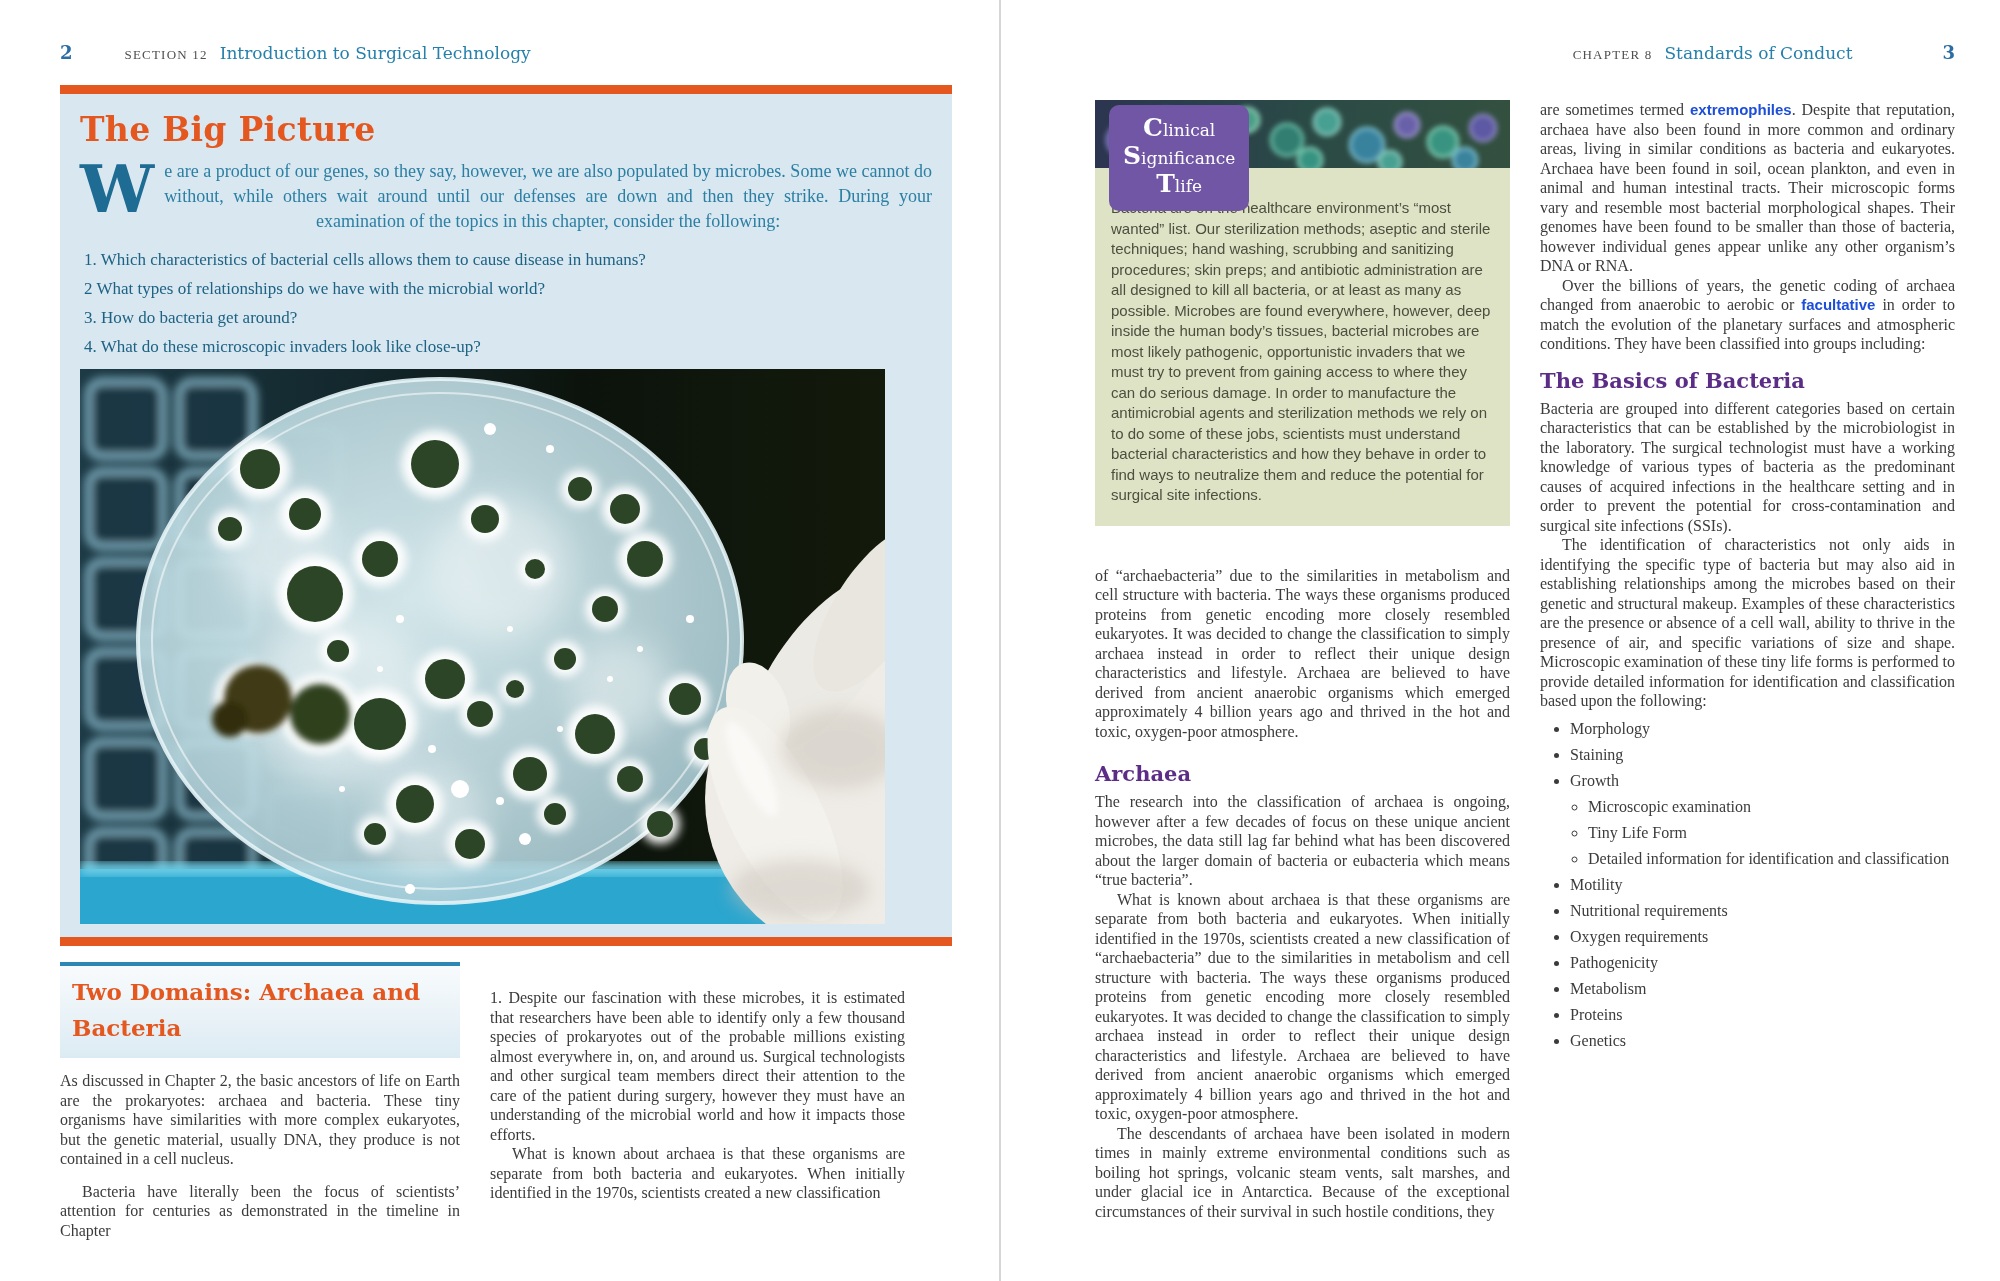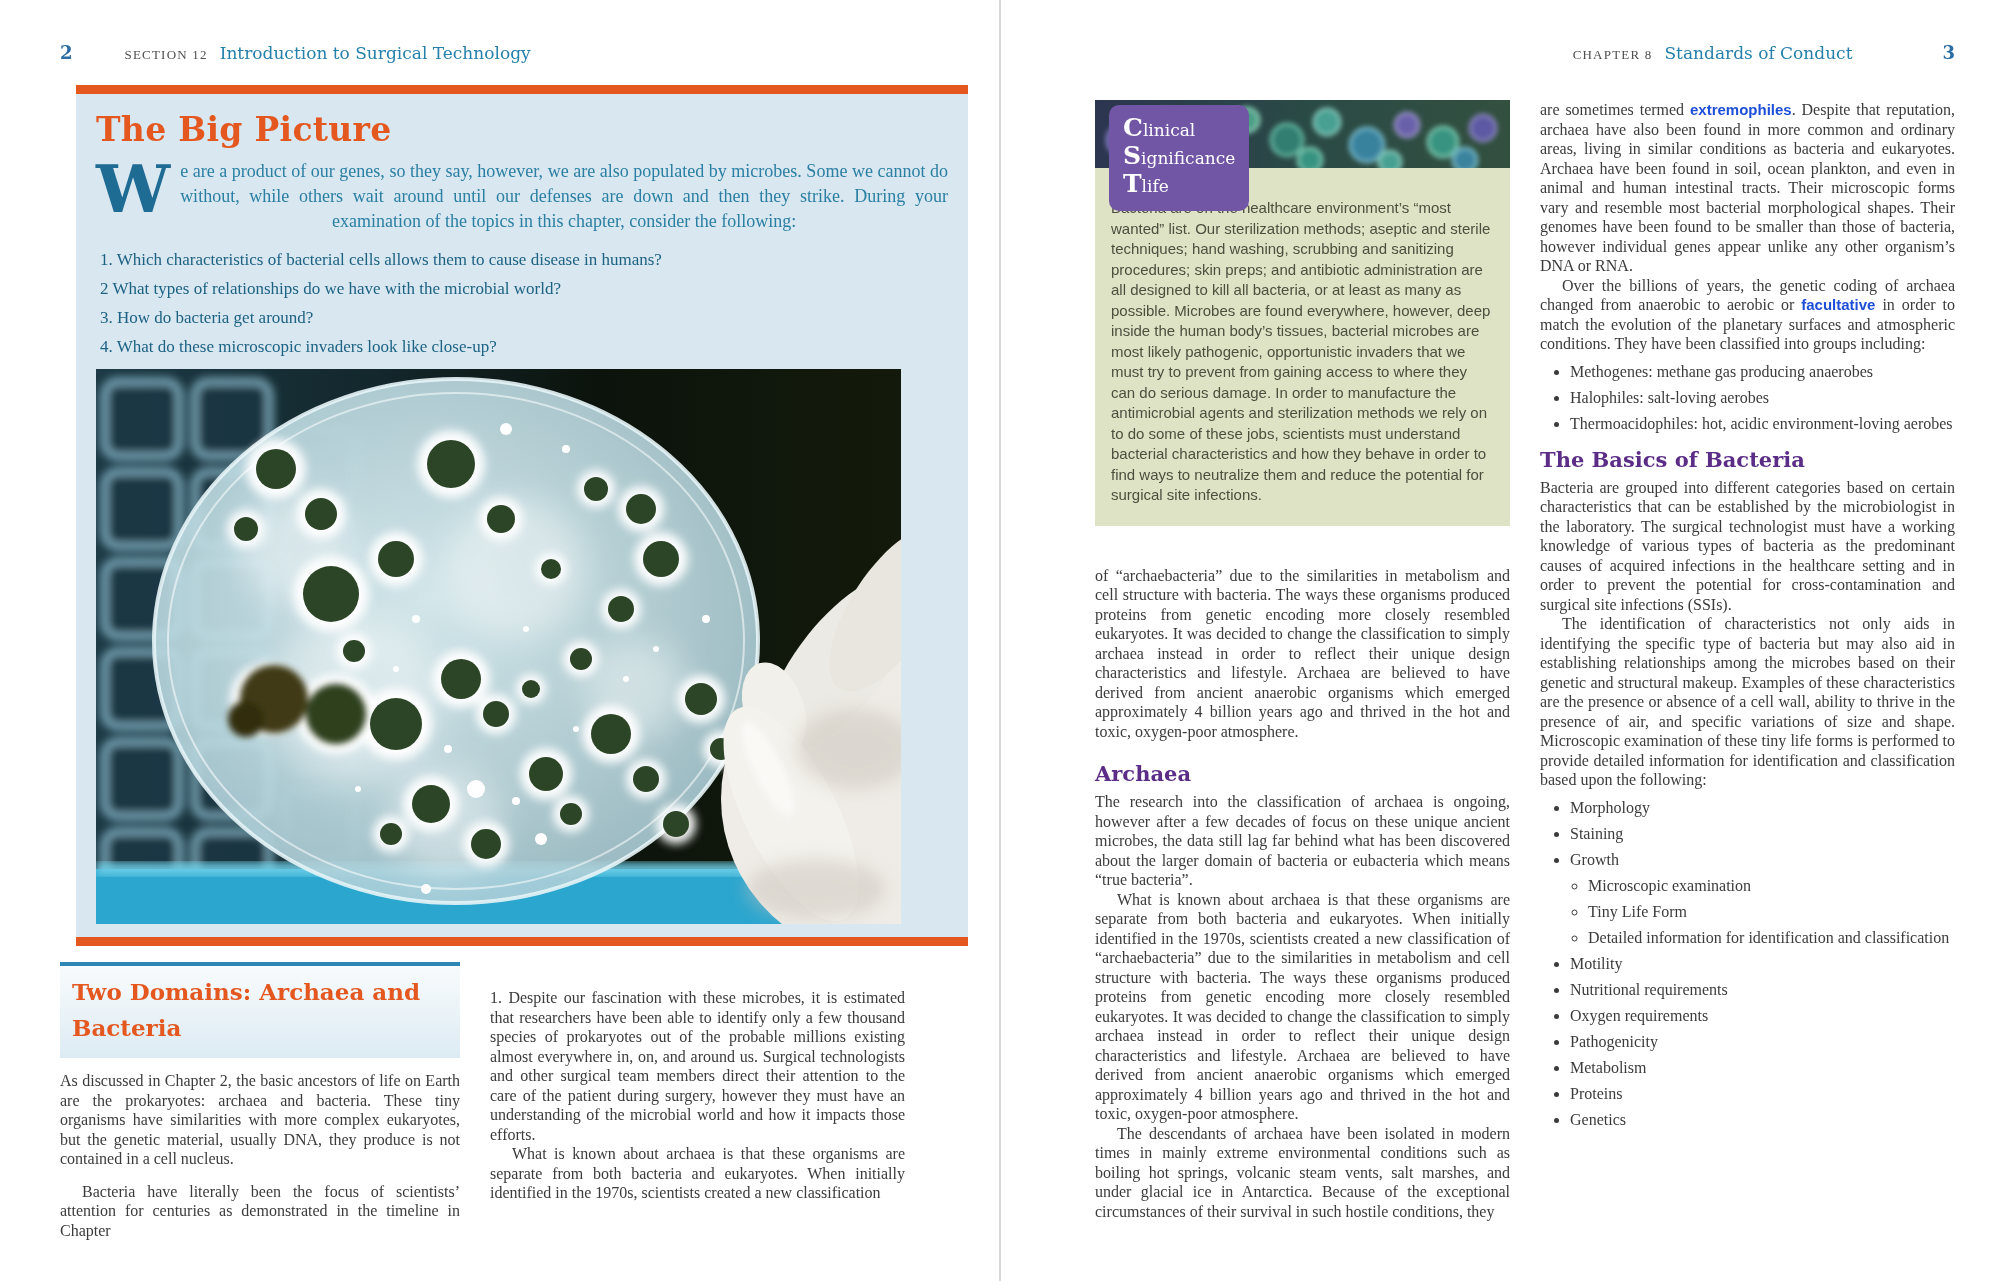--- a/index.html
+++ b/index.html
@@ -20,21 +20,21 @@
   .runhead-right{right:45px;}
   .pgnum{font-family:"DejaVu Serif",serif;font-weight:bold;color:#2b6da4;font-size:18px;}
   .kicker{font-family:"Liberation Serif",serif;font-size:13px;letter-spacing:1.2px;color:#4f4f4f;}
   .rh-title{font-family:"DejaVu Serif",serif;color:#2580ab;font-size:17px;}
   .runhead-left .kicker{margin-left:52px;}
   .runhead-left .rh-title{margin-left:12px;}
   .runhead-right .rh-title{margin-left:12px;}
   .runhead-right .pgnum{margin-left:90px;}
 
   
-  .bp{position:absolute;left:76px;top:85px;width:892px;}
+  .bp{position:absolute;left:60px;top:85px;width:892px;}
   .bp-bar{height:9px;background:#e4571f;}
   .bp-body{background:#d8e7f0;padding:8px 20px 13px;}
   .bp-title{font-family:"DejaVu Serif",serif;font-weight:700;color:#e4571f;font-size:33px;margin:8px 0 10px;letter-spacing:.3px;}
   .bp-intro{color:#2b7fa3;font-size:18px;line-height:25px;text-align:justify;text-align-last:center;}
   .dropcap{float:left;font-family:"DejaVu Serif",serif;font-weight:bold;color:#1e6b93;font-size:66px;line-height:52px;padding:4px 10px 0 0;}
   .bp-questions{margin:16px 0 12px 4px;color:#1d6283;font-size:17px;line-height:20px;}
   .bp-questions .q{margin-bottom:9px;}
   .photo{margin-top:4px;line-height:0;}
 
   
@@ -45,21 +45,21 @@
   .td-title{color:#e4571f;font-family:"DejaVu Serif",serif;font-weight:700;font-size:23px;line-height:36px;}
   .bodytext{font-size:16px;line-height:19.5px;}
   .bcol1 .bodytext{margin-top:13px;}
 
   
   .colA{position:absolute;left:1095px;top:100px;width:415px;}
   .colB{position:absolute;left:1540px;top:100px;width:415px;}
 
   
   .cst{background:#dfe3c6;position:relative;}
-  .cst-img{height:68px;position:relative;line-height:0;}
+  .cst-img{height:68px;position:relative;line-height:0;text-align:center;}
   .cst-label{position:absolute;left:14px;top:5px;background:#7156a5;border-radius:10px;padding:10px 14px 12px;color:#ffffff;font-family:"DejaVu Serif",serif;z-index:3;}
   .cst-label .line{font-size:17px;line-height:26px;white-space:nowrap;}
   .cst-label .cap{font-size:25px;font-weight:bold;}
   .cst-body{font-family:"Liberation Sans",sans-serif;font-size:15px;line-height:20.5px;color:#4c4f3e;padding:30px 16px 20px;text-align:left;}
 
   .mid-cont{margin-top:40px;}
   .sec-head{color:#5c2d87;font-family:"DejaVu Serif",serif;font-weight:700;font-size:21px;margin:20px 0 6px;}
   .colB .sec-head{margin-top:14px;}
   b.kw{font-family:"Liberation Sans",sans-serif;font-weight:bold;font-size:15px;color:#1d4ed8;}
 
@@ -332,25 +332,20 @@
 
   <div class="sec-head">Archaea</div>
   <p class="bodytext just">The research into the classification of archaea is ongoing, however after a few decades of focus on these unique ancient microbes, the data still lag far behind what has been discovered about the larger domain of bacteria or eubacteria which means “true bacteria”.</p>
   <p class="bodytext just indent">What is known about archaea is that these organisms are separate from both bacteria and eukaryotes. When initially identified in the 1970s, scientists created a new classification of “archaebacteria” due to the similarities in metabolism and cell structure with bacteria. The ways these organisms produced proteins from genetic encoding more closely resembled eukaryotes. It was decided to change the classification to simply archaea instead in order to reflect their unique design characteristics and lifestyle. Archaea are believed to have derived from ancient anaerobic organisms which emerged approximately 4 billion years ago and thrived in the hot and toxic, oxygen-poor atmosphere.</p>
   <p class="bodytext just indent">The descendants of archaea have been isolated in modern times in mainly extreme environmental conditions such as boiling hot springs, volcanic steam vents, salt marshes, and under glacial ice in Antarctica. Because of the exceptional circumstances of their survival in such hostile conditions, they</p>
 </div>
 
 <div class="colB">
   <p class="bodytext just"><span>are sometimes termed </span><b class="kw">extremophiles</b><span>. Despite that reputation, archaea have also been found in more common and ordinary areas, living in similar conditions as bacteria and eukaryotes. Archaea have been found in soil, ocean plankton, and even in animal and human intestinal tracts. Their microscopic forms vary and resemble most bacterial morphological shapes. Their genomes have been found to be smaller than those of bacteria, however individual genes appear unlike any other organism’s DNA or RNA.</span></p>
   <p class="bodytext just indent"><span>Over the billions of years, the genetic coding of archaea changed from anaerobic to aerobic or </span><b class="kw">facultative</b><span> in order to match the evolution of the planetary surfaces and atmospheric conditions. They have been classified into groups including:</span></p>
-  <ul class="blt">
-    <li><span>Methogenes: methane gas producing anaerobes</span></li>
-    <li><span>Halophiles: salt-loving aerobes</span></li>
-    <li><span>Thermoacidophiles: hot, acidic environment-loving aerobes</span></li>
-  </ul>
 
   <div class="sec-head">The Basics of Bacteria</div>
   <p class="bodytext just">Bacteria are grouped into different categories based on certain characteristics that can be established by the microbiologist in the laboratory. The surgical technologist must have a working knowledge of various types of bacteria as the predominant causes of acquired infections in the healthcare setting and in order to prevent the potential for cross-contamination and surgical site infections (SSIs).</p>
   <p class="bodytext just indent">The identification of characteristics not only aids in identifying the specific type of bacteria but may also aid in establishing relationships among the microbes based on their genetic and structural makeup. Examples of these characteristics are the presence or absence of a cell wall, ability to thrive in the presence of air, and specific variations of size and shape. Microscopic examination of these tiny life forms is performed to provide detailed information for identification and classification based upon the following:</p>
 
   <ul class="blt">
     <li><span>Morphology</span></li>
     <li><span>Staining</span></li>
     <li><span>Growth</span>
       <ul>

